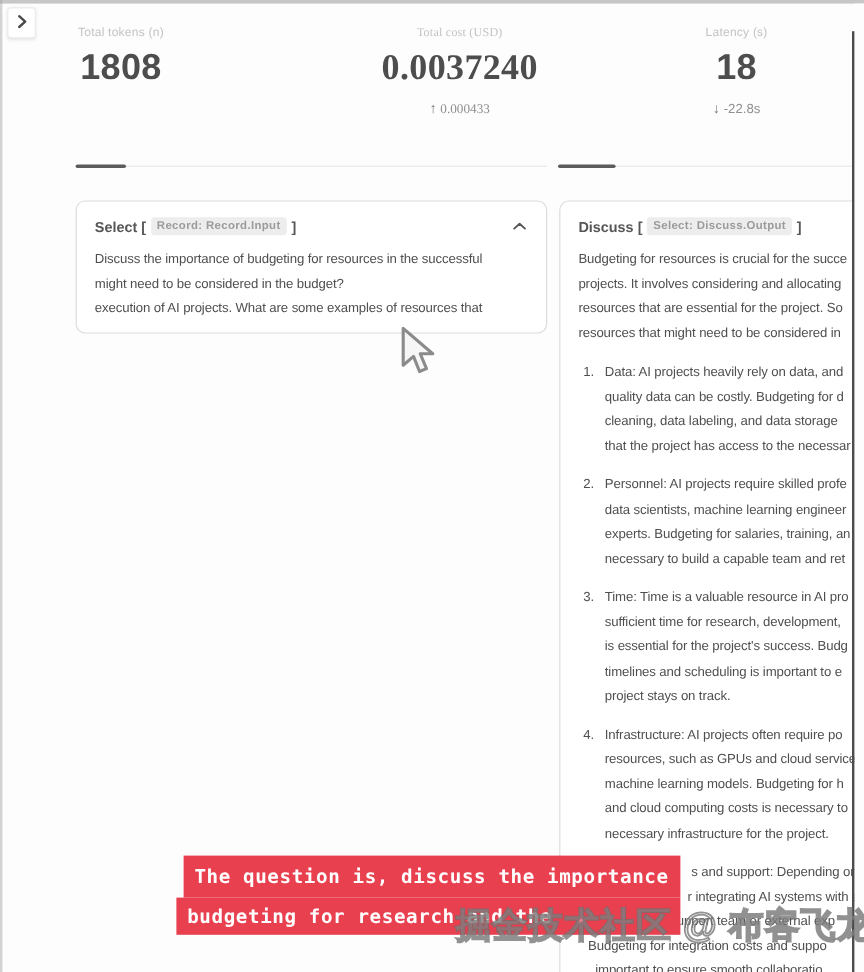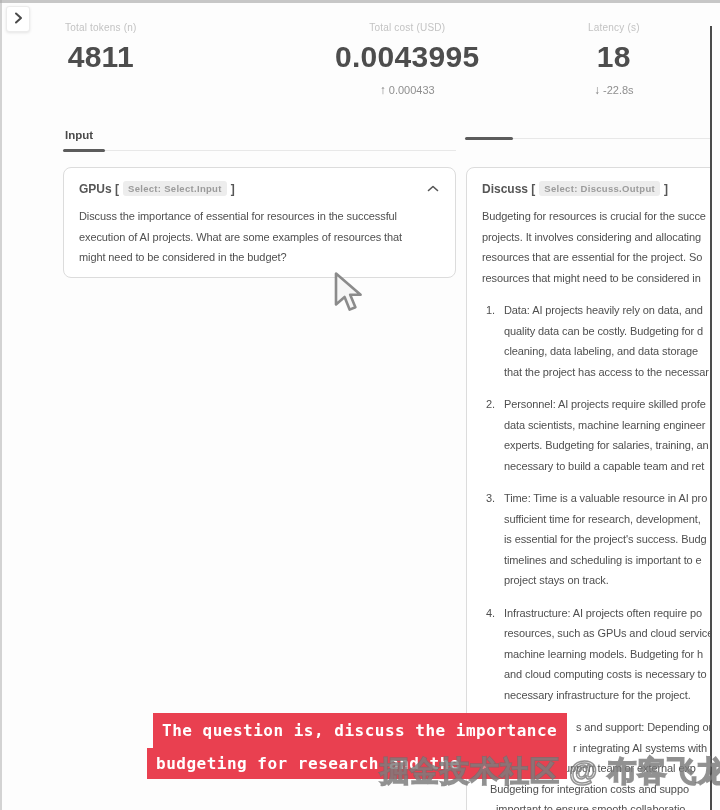--- a/index.html
+++ b/index.html
@@ -12,21 +12,21 @@
   .window-edge { position:absolute; left:710px; top:26px; width:2px; height:784px; background:#4c4c4c; z-index:46; }
   .edge-gap { position:absolute; left:712px; top:3px; width:8px; height:807px; background:#fdfdfd; z-index:45; }
 
   .sidebar-toggle { position:absolute; left:6px; top:6px; width:24px; height:26px; background:#fff;
     border:1px solid #ececec; border-radius:3px; box-shadow:0 1px 3px rgba(0,0,0,.10);
     display:flex; align-items:center; justify-content:center; cursor:pointer; z-index:10; }
 
   
   .metrics { position:absolute; left:0; top:22px; width:720px; }
   .metric { position:absolute; top:0;text-align:center; }
-  .metric.m1 { left:65px; } .metric.m2 { left:335px; } .metric.m3 { left:588px; }
+  .metric.m1 { left:65px; } .metric.m2 { left:318px;font-family:Liberation Serif, serif; } .metric.m3 { left:588px; }
   .m-label { font-size:10px; color:#c3c3c3; letter-spacing:.2px; white-space:nowrap; }
   .m-value { font-size:30px; font-weight:600; color:#4d4d4d; margin-top:7px; letter-spacing:.3px; }
   .m-delta { font-size:11px; color:#8f8f8f; margin-top:9px; white-space:nowrap; }
   .m-delta .arrow { font-size:12px; color:#7f7f7f; margin-right:3px; }
 
   
   .colhead { position:absolute; top:129px; }
   .colhead.left { left:63px; width:393px; }
   .colhead.right { left:465px; width:247px; }
   .tab { font-size:11.5px; font-weight:700; color:#4a4a4a; padding-left:2px; }
@@ -78,69 +78,68 @@
   <span>
     <svg width="9" height="12" viewBox="0 0 9 12">
         <polyline points="2,1.5 7,6 2,10.5" fill="none" stroke="#4a4a4a" stroke-width="2" stroke-linecap="round" stroke-linejoin="round"></polyline>
       </svg>
   </span>
 </button>
 
 <div class="metrics">
   <div class="metric m1">
     <div class="m-label">Total tokens (n)</div>
-    <div class="m-value">4811</div>
+    <div class="m-value">1808</div>
   </div>
   <div class="metric m2">
     <div class="m-label">Total cost (USD)</div>
-    <div class="m-value">0.0043995</div>
+    <div class="m-value">0.0037240</div>
     <div class="m-delta">
       <span class="arrow">↑</span><span>0.000433</span>
     </div>
   </div>
   <div class="metric m3">
     <div class="m-label">Latency (s)</div>
     <div class="m-value">18</div>
     <div class="m-delta">
       <span class="arrow">↓</span><span>-22.8s</span>
     </div>
   </div>
 </div>
 
 <div class="colhead left">
-  <div class="tab">Input</div>
   <div class="rule">
       <div class="light"></div>
       <div class="dark"></div>
     </div>
 </div>
 
 <div class="colhead right">
   <div class="rule">
       <div class="light"></div>
       <div class="dark"></div>
     </div>
 </div>
 
 <div class="card input-card">
   <div class="card-header">
-    <span>GPUs [</span>
-    <span class="chip">Select: Select.Input</span>
+    <span>Select [</span>
+    <span class="chip">Record: Record.Input</span>
     <span>]</span>
     <span class="collapse">
       <svg width="12" height="7" viewBox="0 0 12 7">
           <polyline points="1.5,5.5 6,1.5 10.5,5.5" fill="none" stroke="#555" stroke-width="1.6" stroke-linecap="round" stroke-linejoin="round"></polyline>
         </svg>
     </span>
   </div>
   <div class="card-body">
     <div>
-        <div class="tline">Discuss the importance of essential for resources in the successful</div>
+        <div class="tline">Discuss the importance of budgeting for resources in the successful</div>
+        <div class="tline">might need to be considered in the budget?</div>
         <div class="tline">execution of AI projects. What are some examples of resources that</div>
-        <div class="tline">might need to be considered in the budget?</div>
       </div>
   </div>
 </div>
 
 <div class="card response-card">
   <div class="card-header">
     <span>Discuss [</span>
     <span class="chip">Select: Discuss.Output</span>
     <span>]</span>
   </div>

